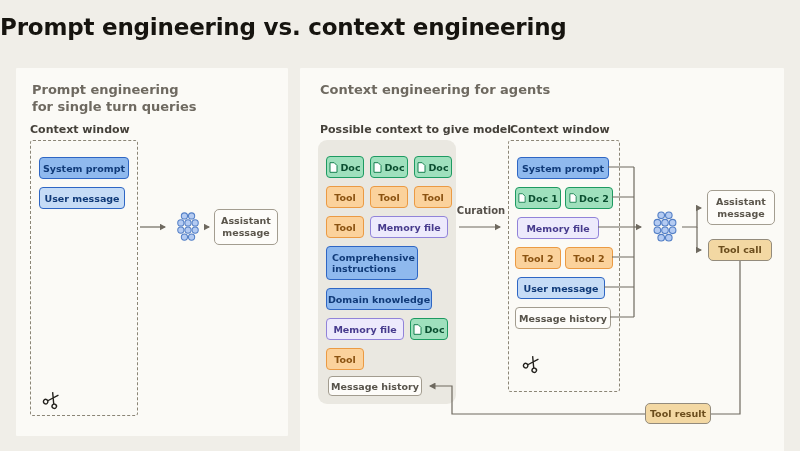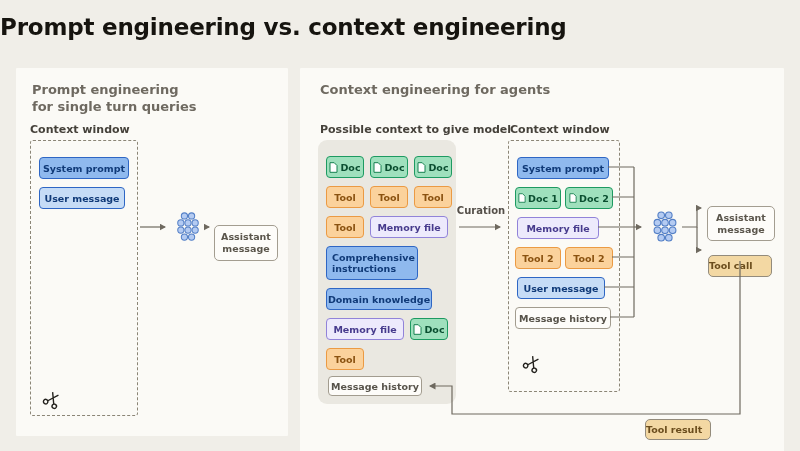--- a/index.html
+++ b/index.html
@@ -18,21 +18,21 @@
           white-space:nowrap; box-sizing:border-box; padding:0 2px; }
   .chip.tall { height:34px; white-space:normal; text-align:left; line-height:1.2; padding:0 5px; justify-content:flex-start; }
   .chip.blue      { background:#8fb9ee; border-color:#2e66c4; color:#103a78; }
   .chip.lightblue { background:#c6dcf6; border-color:#2e66c4; color:#103a78; }
   .chip.green     { background:#9fe0bd; border-color:#1d9a61; color:#0a4e30; }
   .chip.orange    { background:#fbd29c; border-color:#eb9a43; color:#8a5210; }
   .chip.purple    { background:#edeafc; border-color:#9183d9; color:#473b8d; }
   .chip.white     { background:#fdfcf9; border-color:#a29c8f; color:#57534a; }
   .outbox { position:absolute; background:#fdfcf9; border:1px solid #a39d90; border-radius:5px;
             color:#5b564c; font-size:9.5px; font-weight:bold; display:flex; align-items:center;
-            justify-content:flex-start; text-align:center; line-height:1.25; box-sizing:border-box;margin-top:16px; }
+            justify-content:center; text-align:center; line-height:1.25; box-sizing:border-box; }
   .outbox.amber { background:#f3d8a3; border-color:#938b7c; color:#6b4d1d; }
   .scissors { position:absolute; transform:rotate(28deg); }
   .nn { position:absolute; }
   .overlay { position:absolute; left:0; top:0; pointer-events:none; }
 </style>
 </head>
 <body>
 
 <div class="canvas">
 

